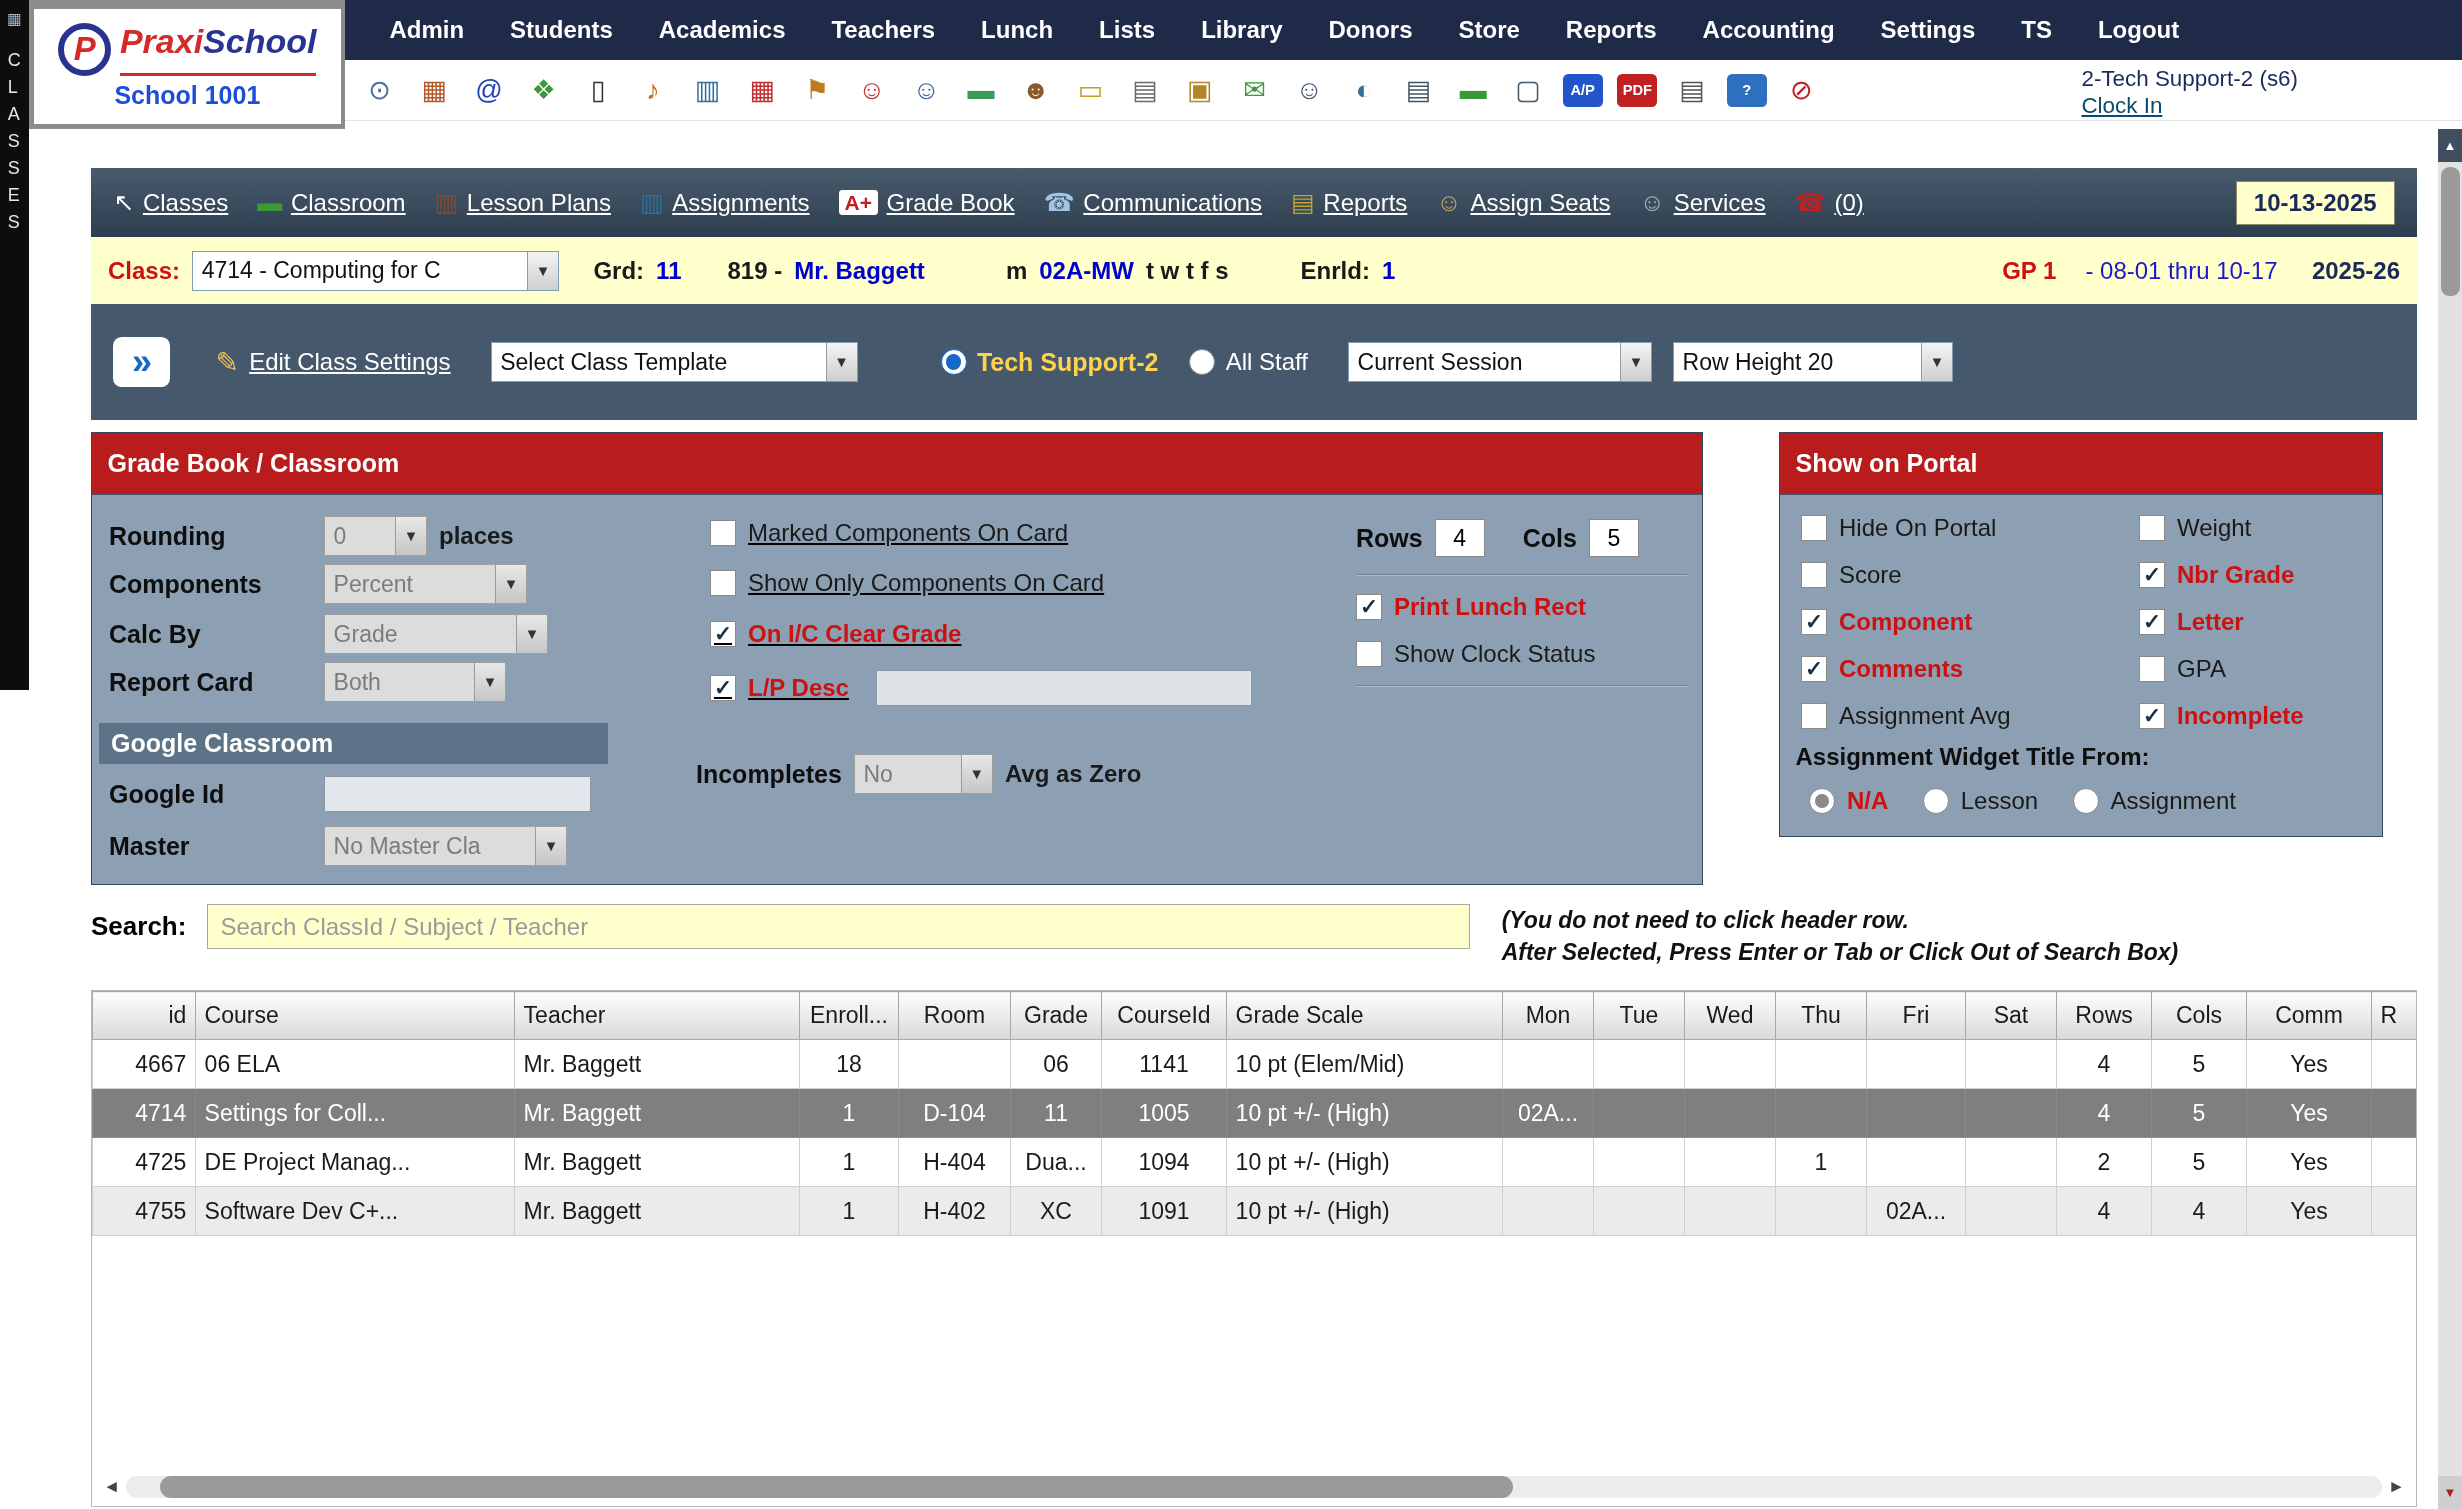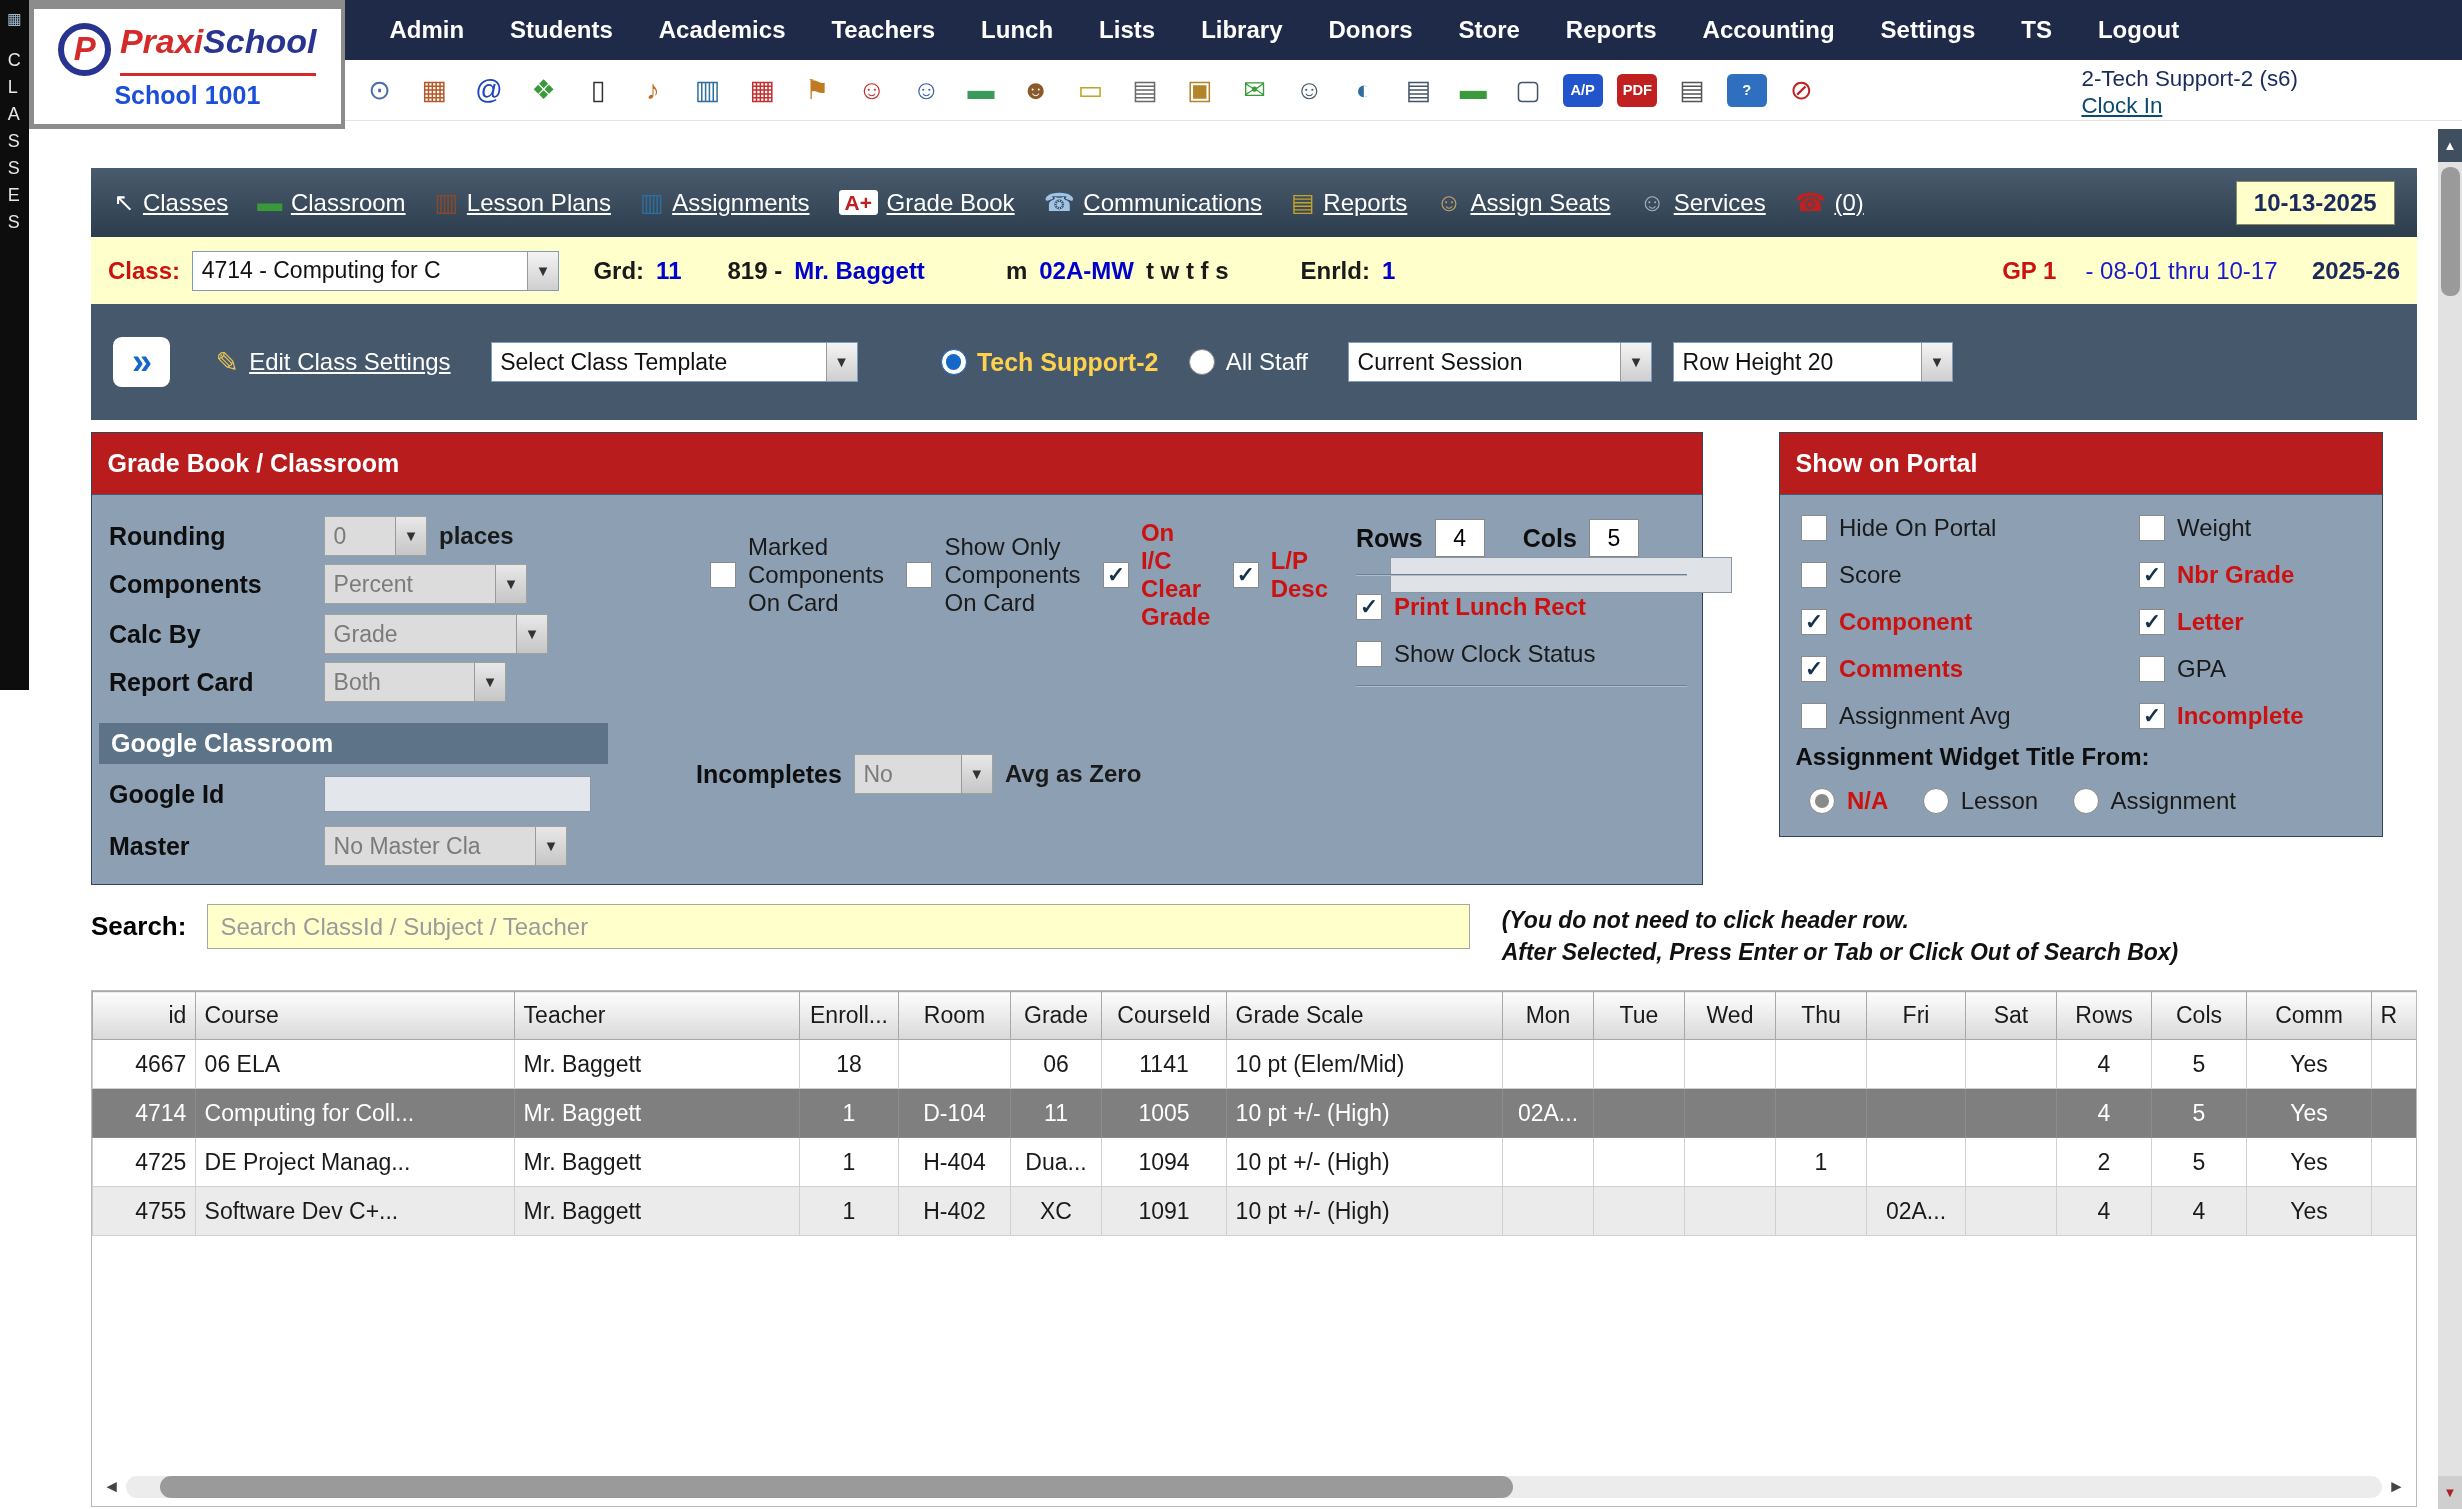--- a/index.html
+++ b/index.html
@@ -86,21 +86,21 @@
   .google-hdr { position:absolute; left:7px; top:290px; width:509px; height:41px; background:#5d7387; color:#fff; font-weight:bold; font-size:25px; display:flex; align-items:center; padding-left:12px; }
   .g-input { width:267px; height:36px; background:#e3e7ec; border:0.9px solid #8a97a5; font-size:22.4px; padding:0 7px; }
   .lp-input { width:376px; height:36px; background:#dfe3e8; border:0.9px solid #8a97a5; font-size:22.4px; padding:0 7px; margin-left:15.5px; }
   .mini { width:50px; height:38px; background:#fff; border:0.9px solid #888; font-size:23px; text-align:center; }
 
   .cb { width:26px; height:26px; background:#fff; border:1.7px solid #8a8a8a; display:inline-flex; align-items:center; justify-content:center; font-size:21.6px; color:#16324a; flex:none; cursor:pointer; }
   .cb.checked::after { content:"✓"; font-weight:bold; }
   .chk-row { display:flex; align-items:center; gap:12px; font-size:24px; color:#1a1a1a; }
   .chk-row.red .chk-lb { color:#cc1111; font-weight:bold; }
 
-  .gb-mid { position:absolute; left:618px; top:86px; display:flex; gap:22.4px; }
+  .gb-mid { position:absolute; left:618px; top:86px; display:flex; flex-direction:column; gap:22.4px;text-decoration:underline; }
   .gb-col3 { position:absolute; left:1264px; top:86px; width:331px; display:flex; flex-direction:column; }
   .rc-row { display:flex; align-items:center; gap:12px; }
   .divider { border-top:1.7px solid #6f8294; border-bottom:0.9px solid #aebdca; margin:17px 0; }
 
   .pt-grid { position:absolute; top:81px; left:21px; display:grid; grid-template-columns:338px 224px; row-gap:19px; }
   .pt-widget { position:absolute; top:310px; left:15.5px; font-weight:bold; font-size:24px; color:#0e0e0e; }
   .pt-radios { position:absolute; top:354px; left:29px; display:flex; align-items:center; gap:12px; }
   .pt-na { color:#cc1111; font-weight:bold; font-size:24px; margin-right:22.4px; }
   .pt-lb { color:#1a1a1a; font-size:24px; margin-right:22.4px; }
 
@@ -529,21 +529,21 @@
             <td style="text-align: center;"></td>
             <td style="text-align: center;"></td>
             <td style="text-align: center;"></td>
             <td style="text-align: center;">4</td>
             <td style="text-align: center;">5</td>
             <td style="text-align: center;">Yes</td>
             <td style="text-align: left;"></td>
           </tr>
           <tr class="sel">
             <td style="text-align: right;">4714</td>
-            <td style="text-align: left;">Computing for Coll...</td>
+            <td style="text-align: left;">Settings for Coll...</td>
             <td style="text-align: left;">Mr. Baggett</td>
             <td style="text-align: center;">1</td>
             <td style="text-align: center;">D-104</td>
             <td style="text-align: center;">11</td>
             <td style="text-align: center;">1005</td>
             <td style="text-align: left;">10 pt +/- (High)</td>
             <td style="text-align: center;">02A...</td>
             <td style="text-align: center;"></td>
             <td style="text-align: center;"></td>
             <td style="text-align: center;"></td>

